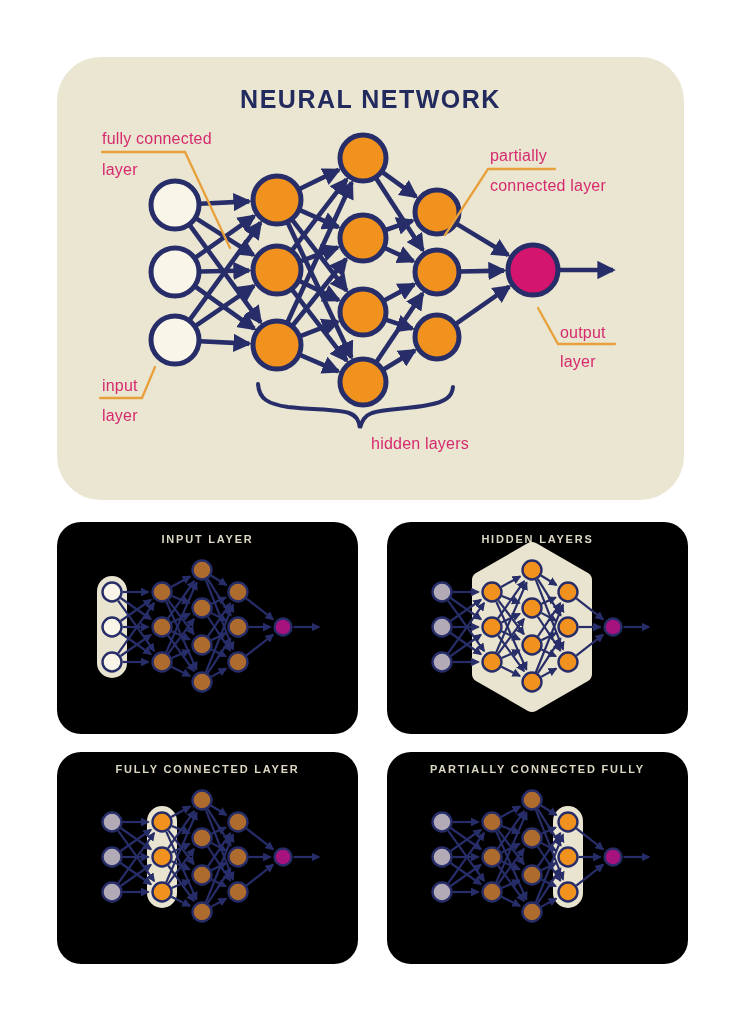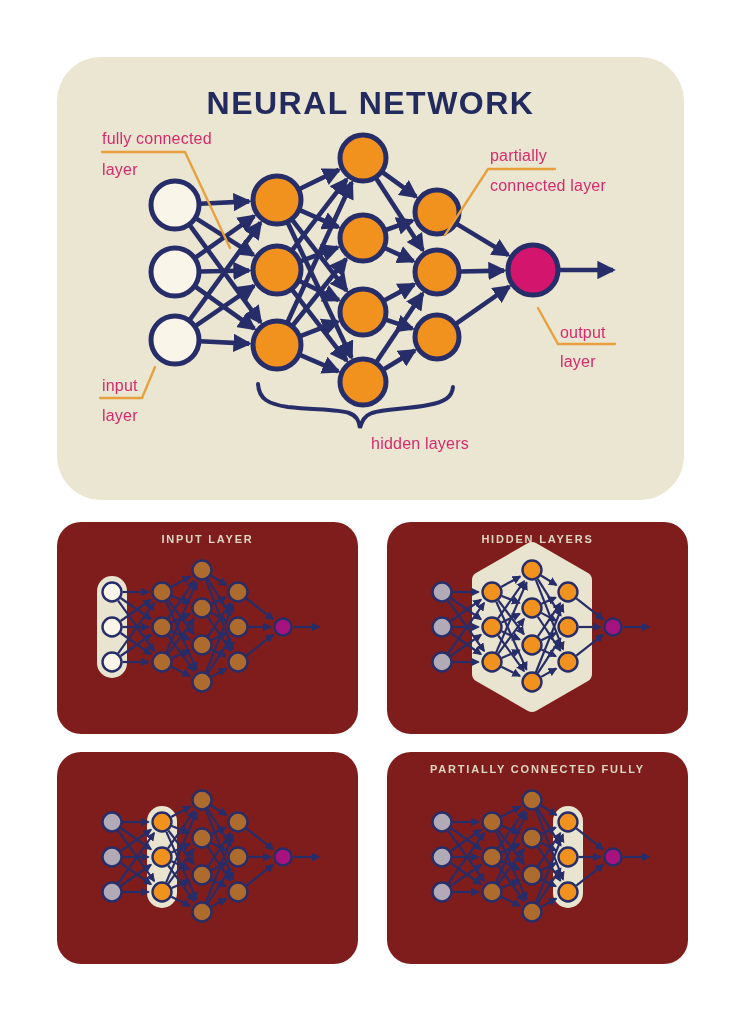--- a/index.html
+++ b/index.html
@@ -6,25 +6,25 @@
   body{
     width:741px;height:1024px;background:#ffffff;position:relative;
     font-family:"Liberation Sans",sans-serif;overflow:hidden;
   }
   .main-panel{
     position:absolute;left:57px;top:57px;width:627px;height:443px;
     background:#eae6d1;border-radius:44px;
   }
   .main-title{
     position:absolute;top:28px;left:0;width:100%;margin:0;text-align:center;
-    font-size:32px;font-weight:bold;letter-spacing:1.5px;color:#222a5e;
+    font-size:25px;font-weight:bold;letter-spacing:1.5px;color:#222a5e;
   }
   .main-svg{position:absolute;left:0;top:0;width:627px;height:443px;}
   .sub-panel{
-    position:absolute;width:301px;height:212px;background:#7f1d1d;border-radius:24px;
+    position:absolute;width:301px;height:212px;background:#000000;border-radius:24px;
   }
   #panel0{left:57px;top:522px;}
   #panel1{left:387px;top:522px;}
   #panel2{left:57px;top:752px;}
   #panel3{left:387px;top:752px;}
   .sub-title{
     position:absolute;top:11px;left:0;width:100%;margin:0;text-align:center;
     font-size:11px;font-weight:bold;letter-spacing:1.8px;color:#ddd8c4;
   }
   .mini-svg{position:absolute;left:0;top:0;width:301px;height:212px;}
@@ -251,20 +251,21 @@
           <circle cx="145" cy="160" r="9.5" fill="#f2921e" stroke="#272d68" stroke-width="2.4"></circle>
           <circle cx="181" cy="70" r="9.5" fill="#f2921e" stroke="#272d68" stroke-width="2.4"></circle>
           <circle cx="181" cy="105" r="9.5" fill="#f2921e" stroke="#272d68" stroke-width="2.4"></circle>
           <circle cx="181" cy="140" r="9.5" fill="#f2921e" stroke="#272d68" stroke-width="2.4"></circle>
           <circle cx="226" cy="105" r="8.5" fill="#a6137e" stroke="#272d68" stroke-width="2.4"></circle>
         </g>
       </svg>
   </section>
 
   <section class="sub-panel" id="panel2">
+    <h2 class="sub-title">FULLY CONNECTED LAYER</h2>
     <svg class="mini-svg" viewBox="0 0 301 212">
         <g>
           <rect x="90" y="54" width="30" height="102" rx="15" fill="#e9e4cf"></rect>
         </g>
         <defs>
           <marker id="arrow-mini-2" viewBox="0 0 4 4" refX="3.4" refY="2" markerWidth="4" markerHeight="4" orient="auto" markerUnits="strokeWidth">
             <path d="M0,0 L4,2 L0,4 Z" fill="#272d68"></path>
           </marker>
         </defs>
         <g>

